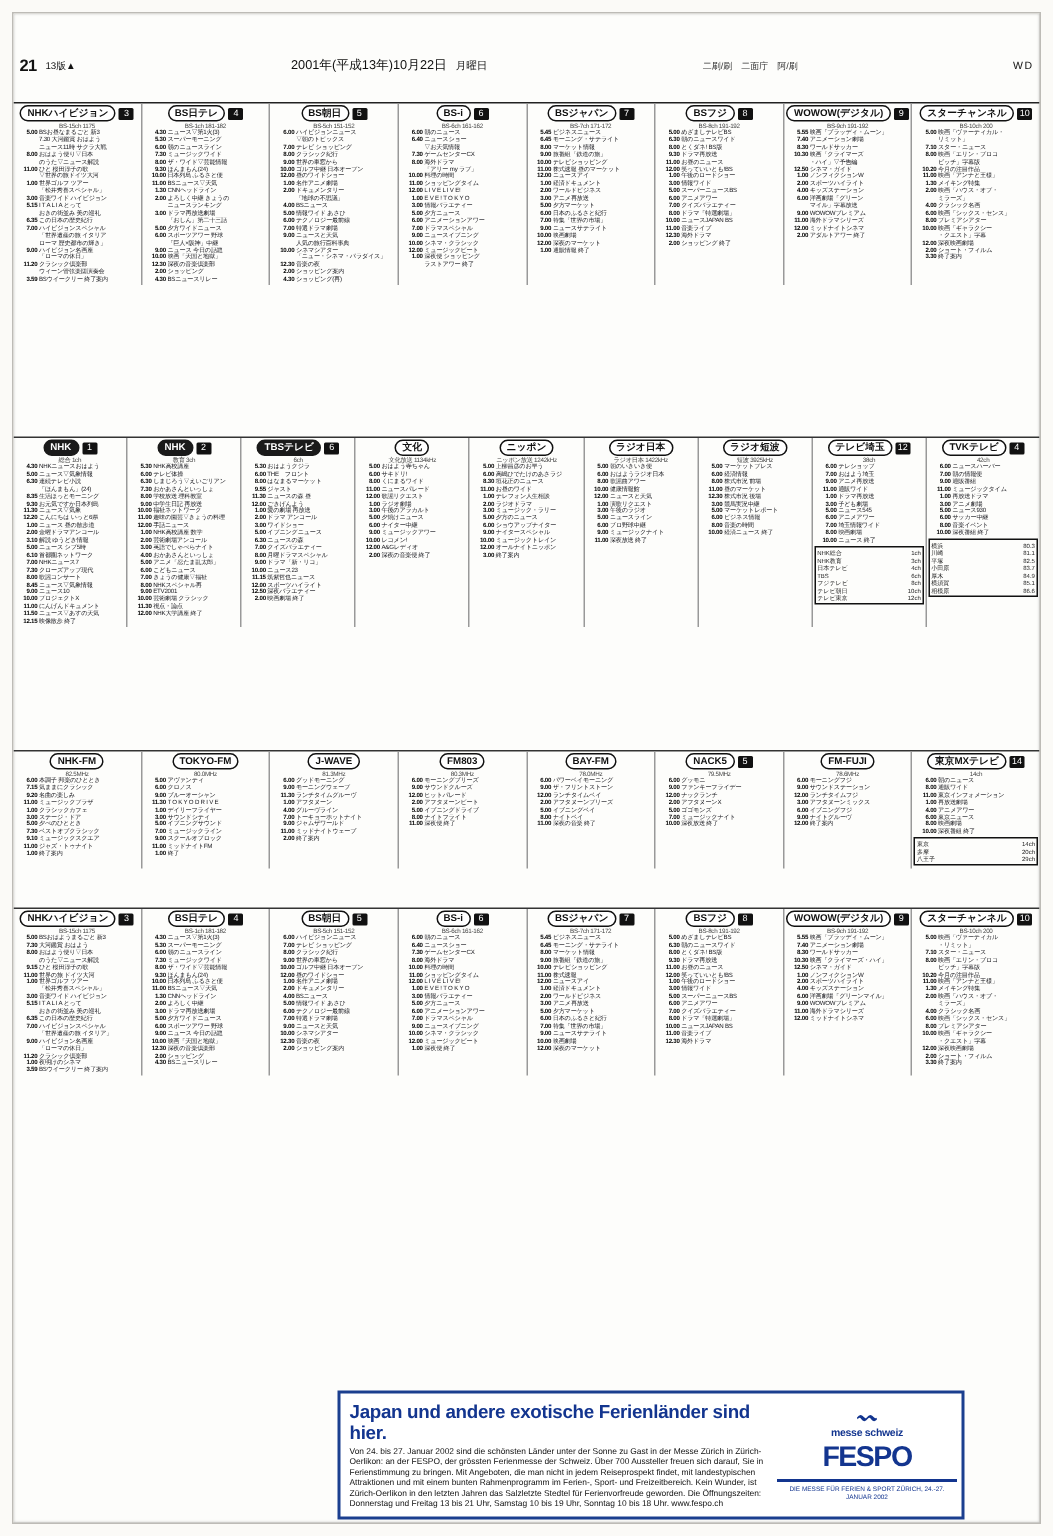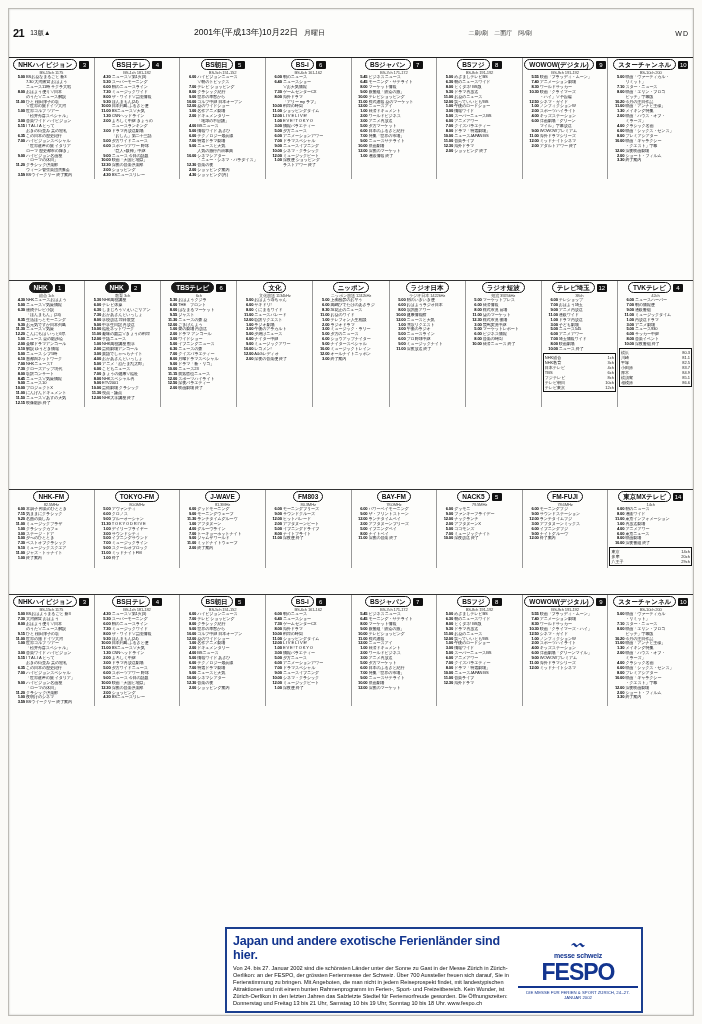--- a/index.html
+++ b/index.html
@@ -10,21 +10,21 @@
   }
   .sheet{
     position:absolute;left:8px;top:8px;right:8px;bottom:8px;
     background:#fdfdfb;border:1px solid #bdbbb6;
     box-shadow:0 0 2px rgba(0,0,0,.25) inset;
     overflow:hidden;
   }
   
   .masthead{
     height:18px;border-bottom:1.5px solid #222;display:flex;align-items:center;
-    padding:15px 4px;font-size:7px;color:#111;gap:6px;
+    padding:15px 4px;font-size:7px;color:#111;gap:6px;margin-top:11px;
   }
   .masthead .pageno{font-size:11px;font-weight:bold;letter-spacing:-0.5px;}
   .masthead .edition{font-size:6.5px;}
   .masthead .date{font-size:8.5px;font-weight:normal;flex:0 0 auto;}
   .masthead .day{font-size:7px;}
   .masthead .spacer{flex:1 1 auto;}
   .masthead .rightcode{font-size:7px;letter-spacing:1px;}
   .masthead .mini{font-size:6px;color:#333;}
 
   
@@ -72,21 +72,21 @@
   .ad .adtitle{
     color:#13358f;font-weight:bold;font-size:12.5px;line-height:14px;
     letter-spacing:-0.2px;margin-bottom:3px;
   }
   .ad .adbody{font-size:5.6px;line-height:7px;color:#111;}
   .ad .adlogo{
     flex:0 0 120px;display:flex;flex-direction:column;align-items:center;
     justify-content:center;gap:2px;border-left:0;padding:3px;
   }
   .ad .fespo{
-    font-size:23px;font-weight:bold;color:#13358f;letter-spacing:-1px;line-height:22px;
+    font-size:19px;font-weight:bold;color:#13358f;letter-spacing:-1px;line-height:22px;
   }
   .ad .fespo-sub{font-size:4.3px;color:#13358f;text-align:center;line-height:5px;}
   .ad .messe{font-size:7px;color:#13358f;font-weight:bold;letter-spacing:-.2px;}
   .ad .swirl{font-size:13px;color:#13358f;line-height:10px;}
   .ad .bar{height:2px;background:#13358f;width:100%;margin-top:1px;}
 
   .tinybox{
     border:1px solid #111;font-size:4px;line-height:5px;padding:1px;margin:1px 0;
   }
 </style>

